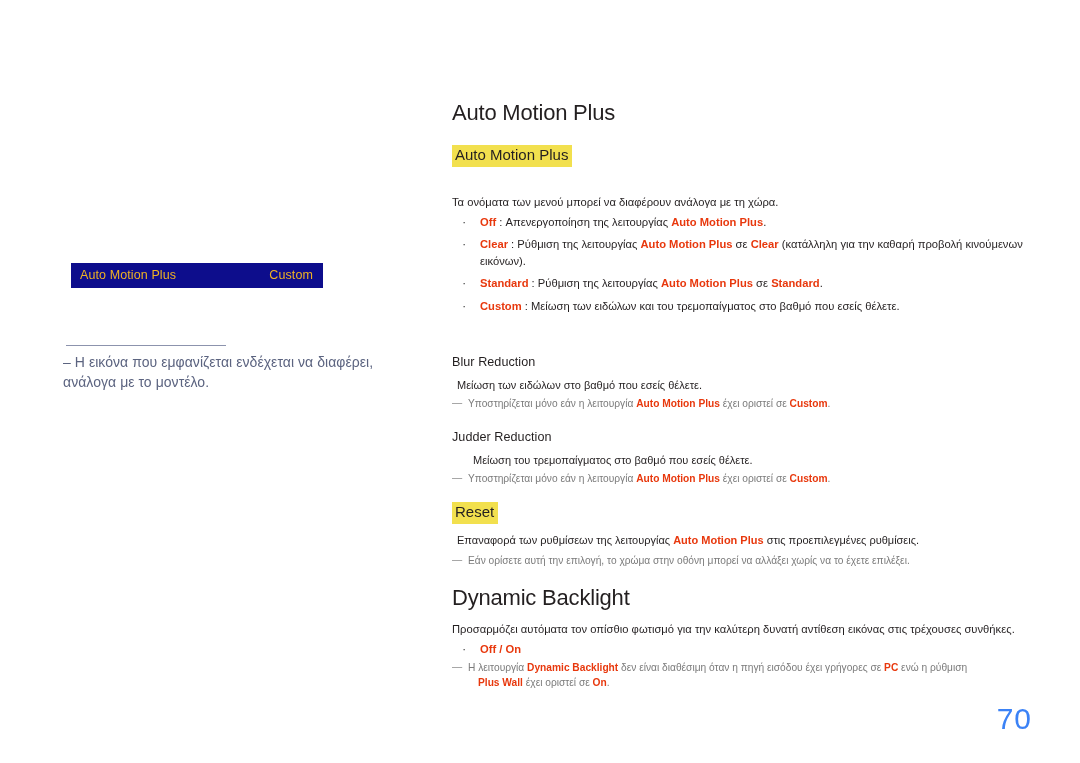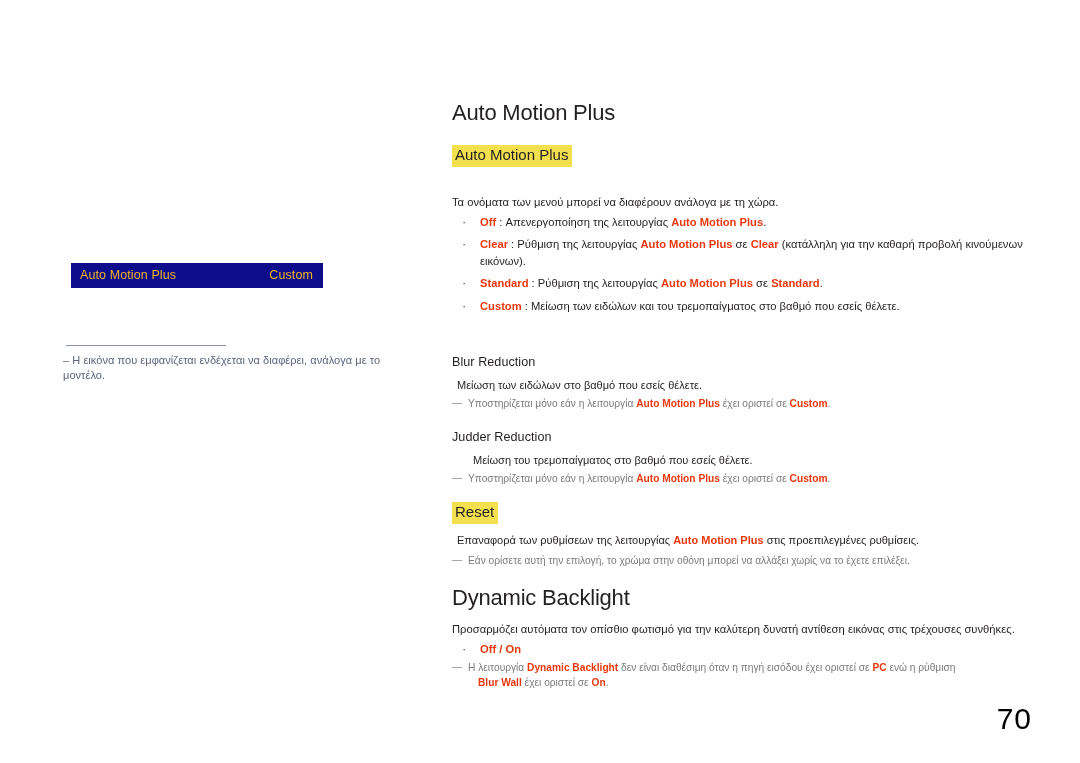--- a/index.html
+++ b/index.html
@@ -65,21 +65,21 @@
     width: 160px;
     height: 1px;
     background: #8c93ad;
   }
 
   .left-note {
     position: absolute;
     left: 63px;
     top: 353px;
     width: 360px;
-    font-size: 11px;
+    font-size: 14px;
     color: #5c6480;
     line-height: 1.4;
     letter-spacing: 0.05px;
   }
   .left-note .dash {
     color: #5c6480;
   }
 
   
   .right-col {
@@ -196,21 +196,21 @@
     color: #e8380d;
     font-weight: bold;
   }
 
   
   .page-num {
     position: absolute;
     right: 48px;
     top: 702px;
     font-size: 30px;
-    color: #000000;
+    color: #3b82f6;
     font-weight: normal;
     letter-spacing: 1px;
   }
 </style>
 </head>
 <body>
 
 <div class="page">
 
   <div class="left-col">
@@ -275,19 +275,19 @@
 
     <div class="para" style="top:621px;">Προσαρμόζει αυτόματα τον οπίσθιο φωτισμό για την καλύτερη δυνατή αντίθεση εικόνας στις τρέχουσες συνθήκες.</div>
 
     <ul class="bullet-list" style="top:641px;">
       <li>
         <span class="red">Off / On</span>
       </li>
     </ul>
 
     <div class="note" style="top:660px;">
-      <span class="ndash">―</span><span>Η λειτουργία </span><span class="red">Dynamic Backlight</span><span> δεν είναι διαθέσιμη όταν η πηγή εισόδου έχει οριστεί σε </span><span class="red">PC</span><span> ενώ η ρύθμιση </span><span class="cont"><span class="red">Blur Wall</span><span> έχει οριστεί σε </span><span class="red">On</span><span>.</span></span>
+      <span class="ndash">―</span><span>Η λειτουργία </span><span class="red">Dynamic Backlight</span><span> δεν είναι διαθέσιμη όταν η πηγή εισόδου έχει γρήγορες σε </span><span class="red">PC</span><span> ενώ η ρύθμιση </span><span class="cont"><span class="red">Plus Wall</span><span> έχει οριστεί σε </span><span class="red">On</span><span>.</span></span>
     </div>
   </div>
 
   <div class="page-num">70</div>
 
 </div>
 
 </body></html>

